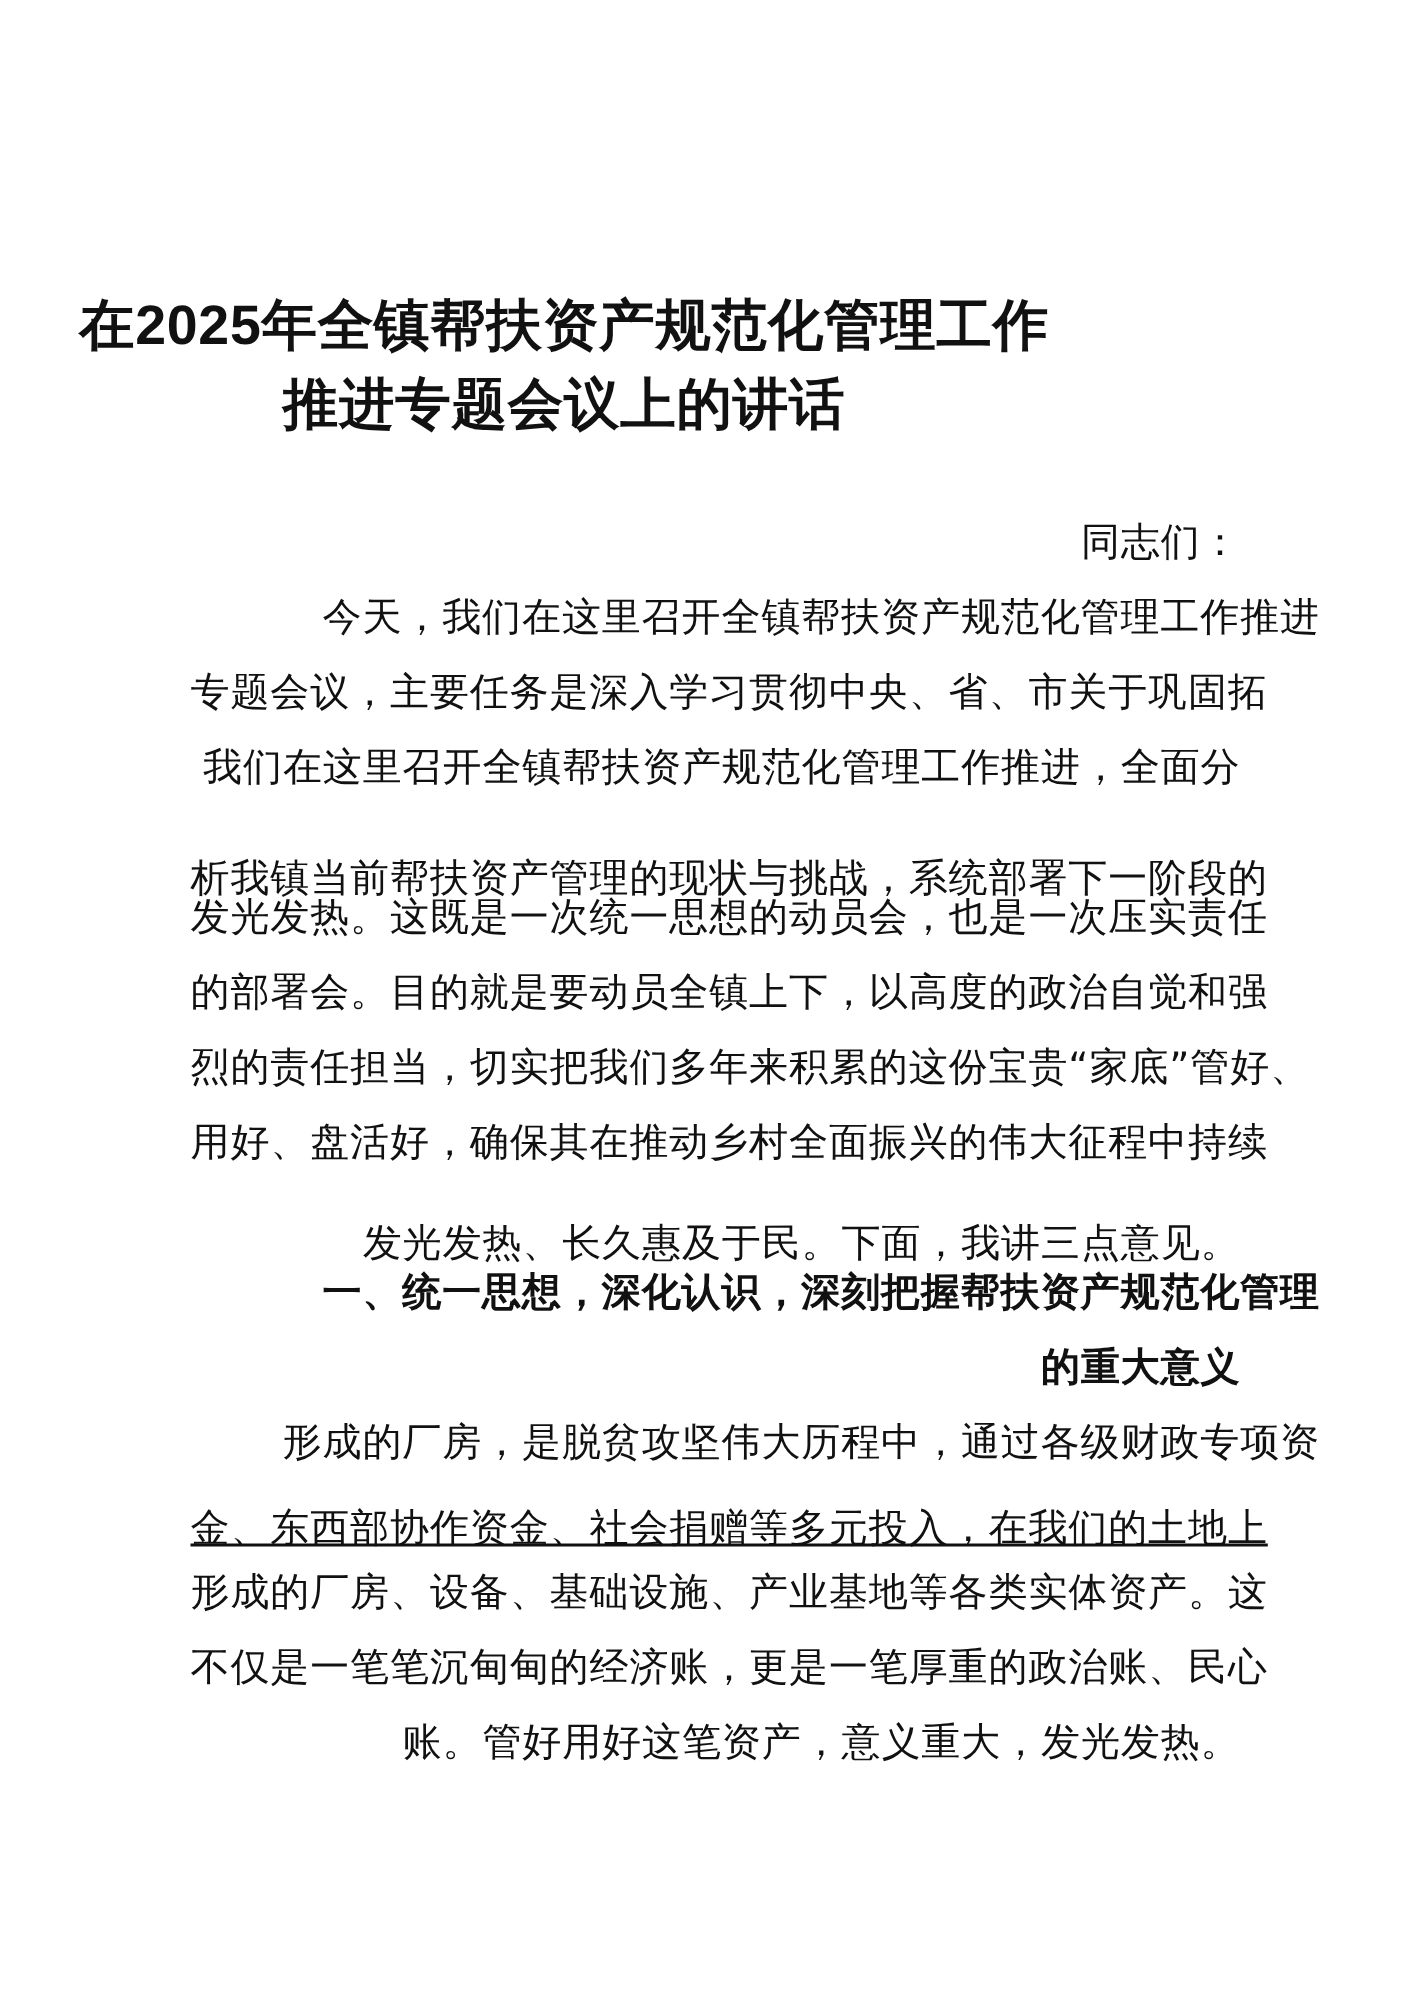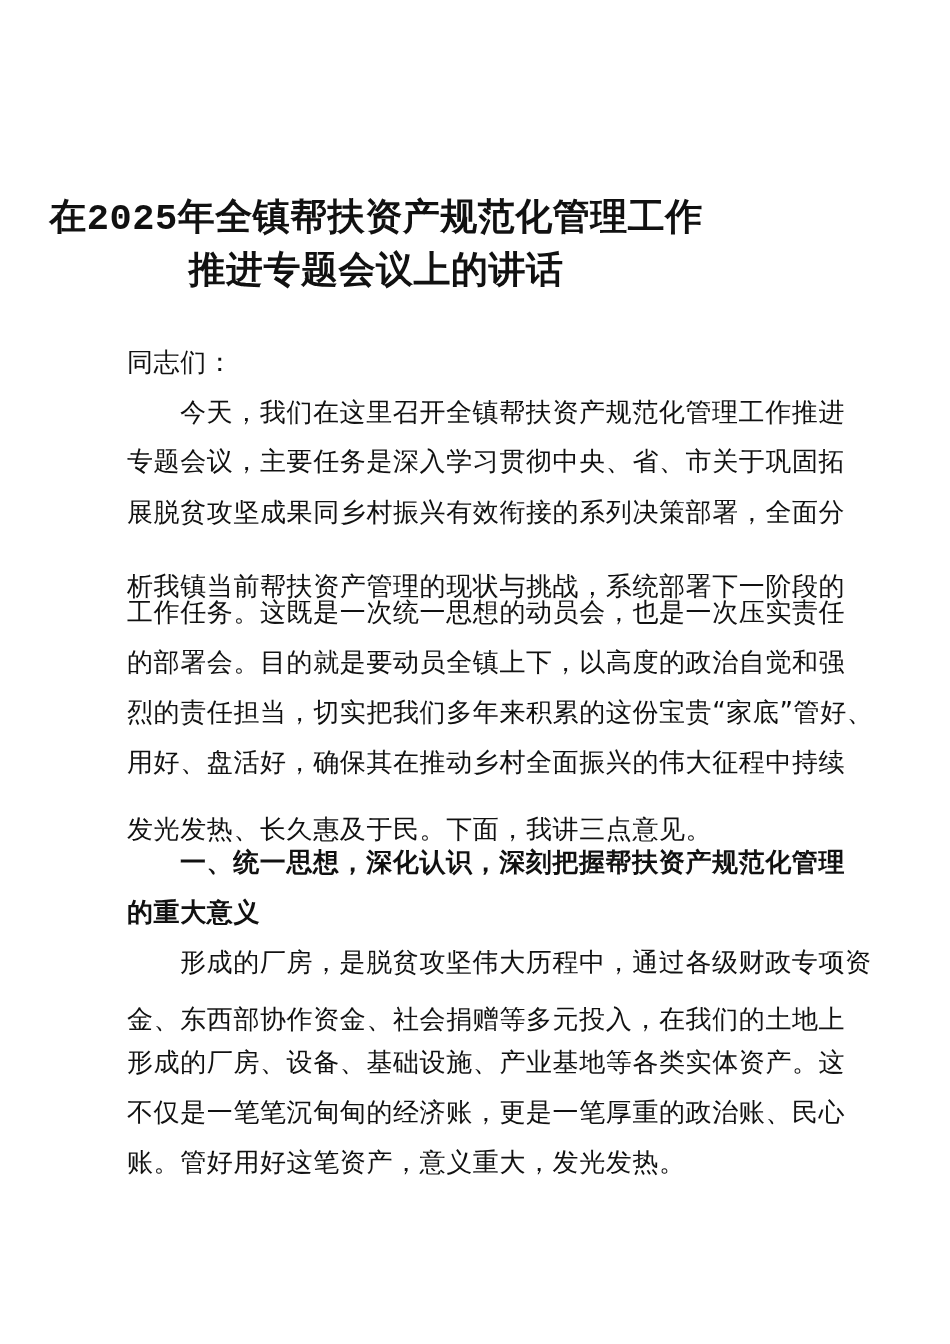--- a/index.html
+++ b/index.html
@@ -1,52 +1,52 @@
 <!DOCTYPE html>
 <html><head>
   <meta charset="utf-8">
   <style>
     html, body { margin: 0; padding: 0; background: #ffffff; }
     body { width: 950px; height: 1344px; position: relative; overflow: hidden; }
     .page { position: absolute; left: 0; top: 0; width: 950px; height: 1344px; background: #ffffff; }
     .title-line {
       position: absolute; left: 0; width: 752px; text-align: center;
-      font-family: Liberation Mono, monospace;
+      font-family: Liberation Sans, sans-serif;
       font-size: 37px; font-weight: bold; color: #111111; letter-spacing: 0.5px;
       white-space: nowrap;
     }
     .line {
       position: absolute; left: 127px; width: 700px;
       font-family: "DejaVu Sans", "Liberation Sans", sans-serif;
       font-size: 26px; color: #111111; white-space: nowrap;
-      line-height: 30px; letter-spacing: 0.6px;
+      line-height: 30px; letter-spacing: 0.6px; text-align: right;
     }
     .indent { left: 180px; }
     .bold { font-weight: bold; }
   </style>
 </head>
 <body>
 
 <div class="page">
   <div class="title-line" style="top:192px;">在2025年全镇帮扶资产规范化管理工作</div>
   <div class="title-line" style="top:245px;">推进专题会议上的讲话</div>
 
   <div class="line" style="top:347px;">同志们：</div>
 
   <div class="line indent" style="top:397px;">今天，我们在这里召开全镇帮扶资产规范化管理工作推进</div>
   <div class="line" style="top:447px;font-family:Liberation Serif, serif;">专题会议，主要任务是深入学习贯彻中央、省、市关于巩固拓</div>
-  <div class="line" style="top:497px;">展脱贫攻坚成果同乡村振兴有效衔接的系列决策部署，全面分</div>
+  <div class="line" style="top:497px;">我们在这里召开全镇帮扶资产规范化管理工作推进，全面分</div>
   <div class="line" style="top:571px;">析我镇当前帮扶资产管理的现状与挑战，系统部署下一阶段的</div>
-  <div class="line" style="top:597px;">工作任务。这既是一次统一思想的动员会，也是一次压实责任</div>
+  <div class="line" style="top:597px;">发光发热。这既是一次统一思想的动员会，也是一次压实责任</div>
   <div class="line" style="top:647px;">的部署会。目的就是要动员全镇上下，以高度的政治自觉和强</div>
   <div class="line" style="top:697px;">烈的责任担当，切实把我们多年来积累的这份宝贵“家底”管好、</div>
   <div class="line" style="top:747px;">用好、盘活好，确保其在推动乡村全面振兴的伟大征程中持续</div>
   <div class="line" style="top:797px;margin-top:17px;">发光发热、长久惠及于民。下面，我讲三点意见。</div>
 
   <div class="line indent bold" style="top:847px;">一、统一思想，深化认识，深刻把握帮扶资产规范化管理</div>
   <div class="line bold" style="top:897px;">的重大意义</div>
 
   <div class="line indent" style="top:947px;">形成的厂房，是脱贫攻坚伟大历程中，通过各级财政专项资</div>
-  <div class="line" style="top:1004px;">金、东西部协作资金、社会捐赠等多元投入，在我们的土地上</div>
+  <div class="line" style="top:1004px;text-decoration:underline;">金、东西部协作资金、社会捐赠等多元投入，在我们的土地上</div>
   <div class="line" style="top:1047px;">形成的厂房、设备、基础设施、产业基地等各类实体资产。这</div>
   <div class="line" style="top:1097px;">不仅是一笔笔沉甸甸的经济账，更是一笔厚重的政治账、民心</div>
   <div class="line" style="top:1147px;">账。管好用好这笔资产，意义重大，发光发热。</div>
 </div>
 
 </body></html>

